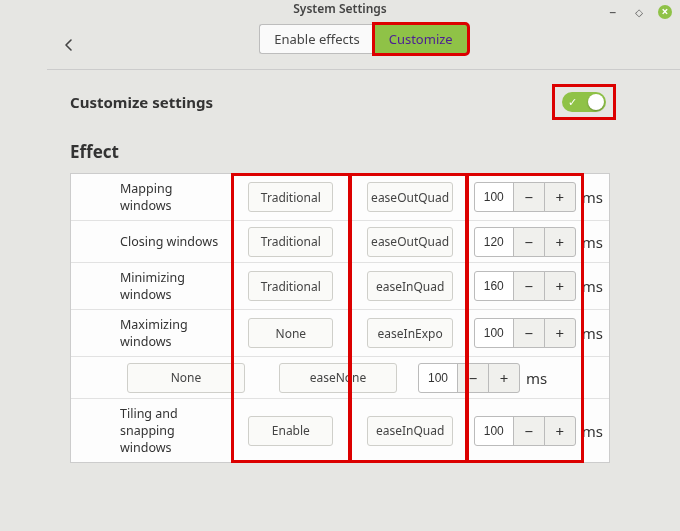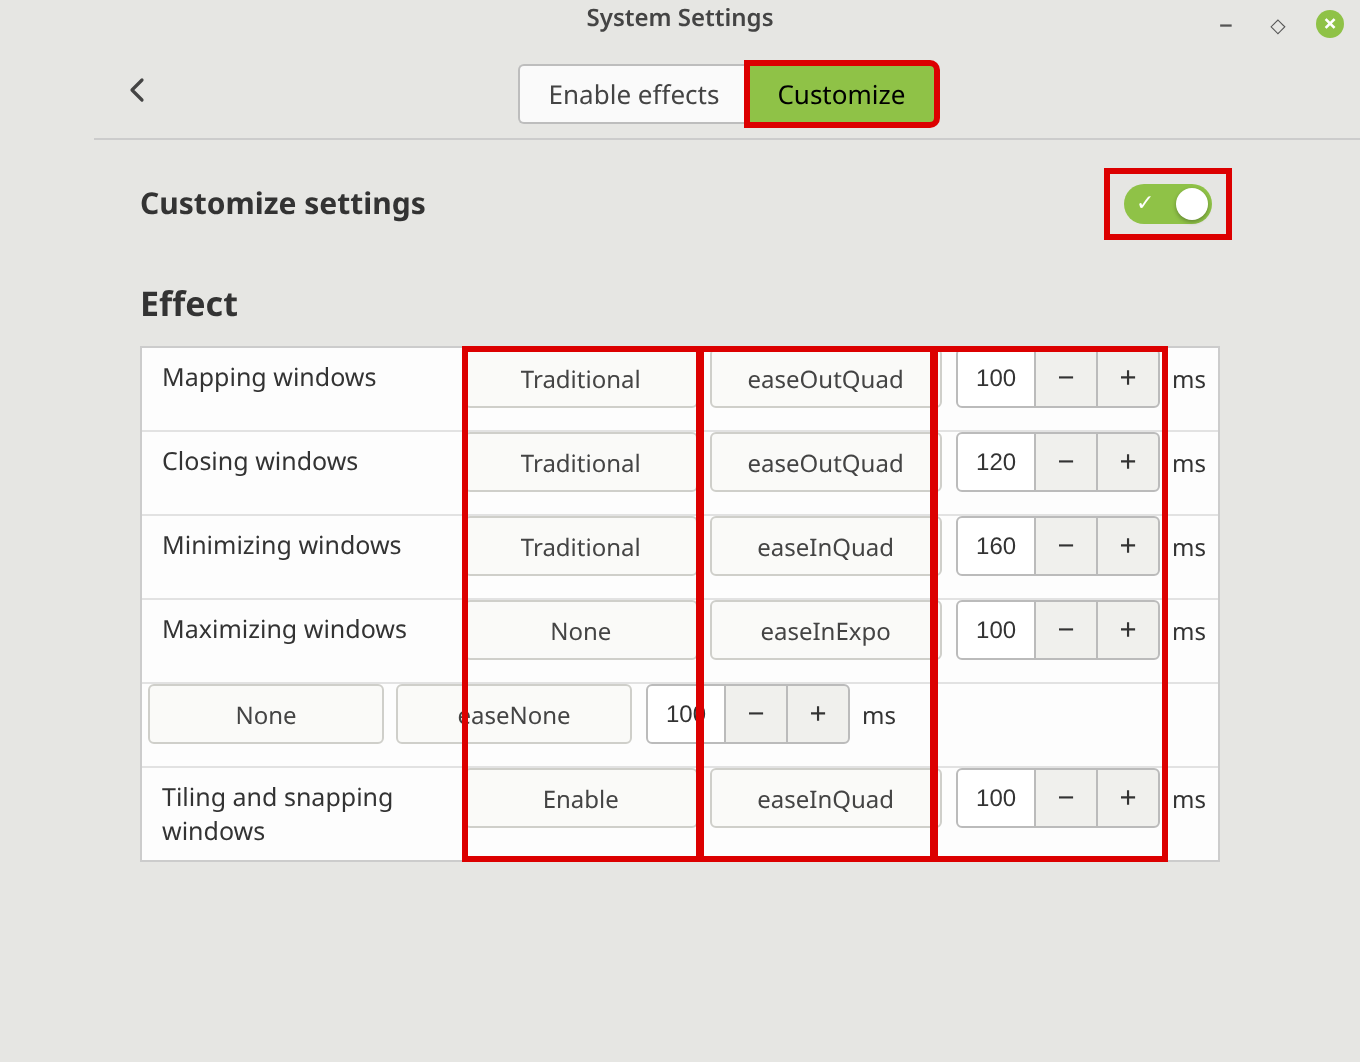--- a/index.html
+++ b/index.html
@@ -53,21 +53,21 @@
     font-weight: bold;
     font-size: 10px;
     line-height: 14px;
     text-align: center;
   }
 
   
   .toolbar {
     height: 46px;
     display: flex;
-    align-items: center;
+    align-items: flex-start;
     justify-content: center;
     position: relative;
     border-bottom: 1px solid #ccc;
     margin-left: 47px;
   }
   .back-btn {
     position: absolute;
     left: 14px;
     top: 50%;
     transform: translateY(-50%);
@@ -89,21 +89,21 @@
     font-size: 13px;
     color: #444;
     cursor: pointer;
     min-width: 94px;
   }
   .tab-btn:first-child { border-radius: 3px 0 0 3px; border-right: none; }
   .tab-btn:last-child { border-radius: 0 3px 3px 0; }
   .tab-btn.active {
     background: #8fc247;
     border-color: #77a63a;
-    color: #000000;
+    color: #4c1d95;
   }
   .hl-red { outline: 3px solid #dc0000; outline-offset: -1px; }
   .hl-red-abs { position: absolute; border: 3px solid #dc0000; pointer-events: none; }
 
   
   .content {
     padding: 18px 70px 0 70px;
   }
   .section-head {
     display: flex;
@@ -154,34 +154,35 @@
     color: #333;
     font-size: 17px;
     margin-bottom: 10px;
   }
 
   
   .tbl-wrap { position: relative; }
   .fx-table { border: 1px solid #ccc; background: #fdfdfd; }
   .fx-row {
     display: flex;
-    align-items: flex-start;
+    align-items: center;
     min-height: 42px;
     border-bottom: 1px solid #e2e2e2;
+    padding-left: 39px;
   }
   .fx-row:last-child { border-bottom: none; }
   .fx-label {
     width: 160px;
     padding: 6px 10px;
     font-size: 12.5px;
     color: #333;
   }
   .fx-style, .fx-easing {
     width: 118px;
-    margin: 0 3px;
+    margin: 0 17px;
   }
   .dd {
     height: 30px;
     background: #fafaf8;
     border: 1px solid #cfcfca;
     border-radius: 3px;
     display: flex;
     align-items: center;
     justify-content: center;
     font-size: 12px;
@@ -214,21 +215,21 @@
     align-items: center;
     justify-content: center;
     cursor: pointer;
     font-size: 15px;
     color: #333;
     margin-left: -1px;
   }
   .step-btn.plus { border-radius: 0 3px 3px 0; }
   .unit {
     margin-left: 6px;
-    font-size: 12px;
+    font-size: 15px;
     color: #333;
   }
 </style>
 </head>
 <body>
 
 <div class="titlebar">
   <span>System Settings</span>
   <div class="win-controls">
     <span>−</span>

